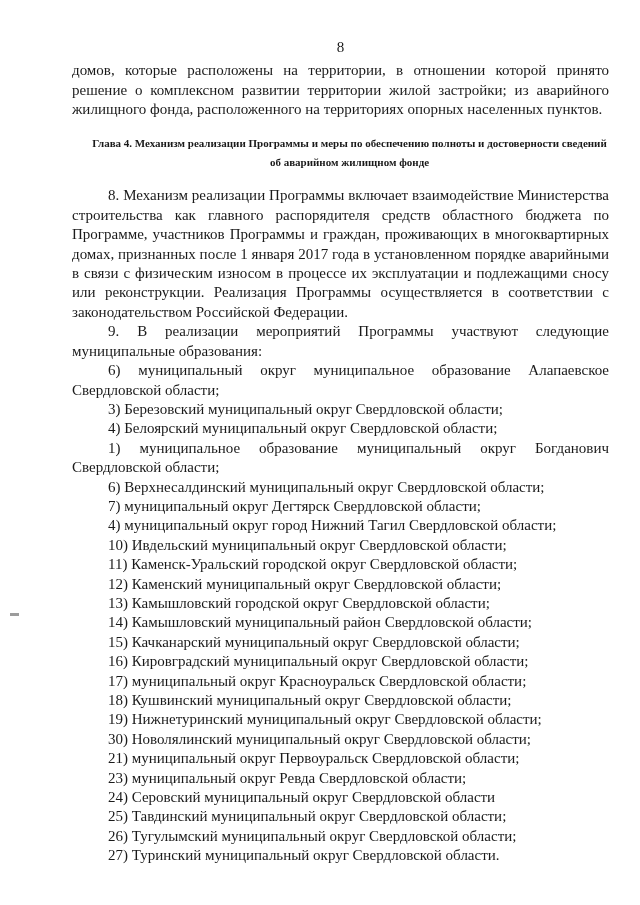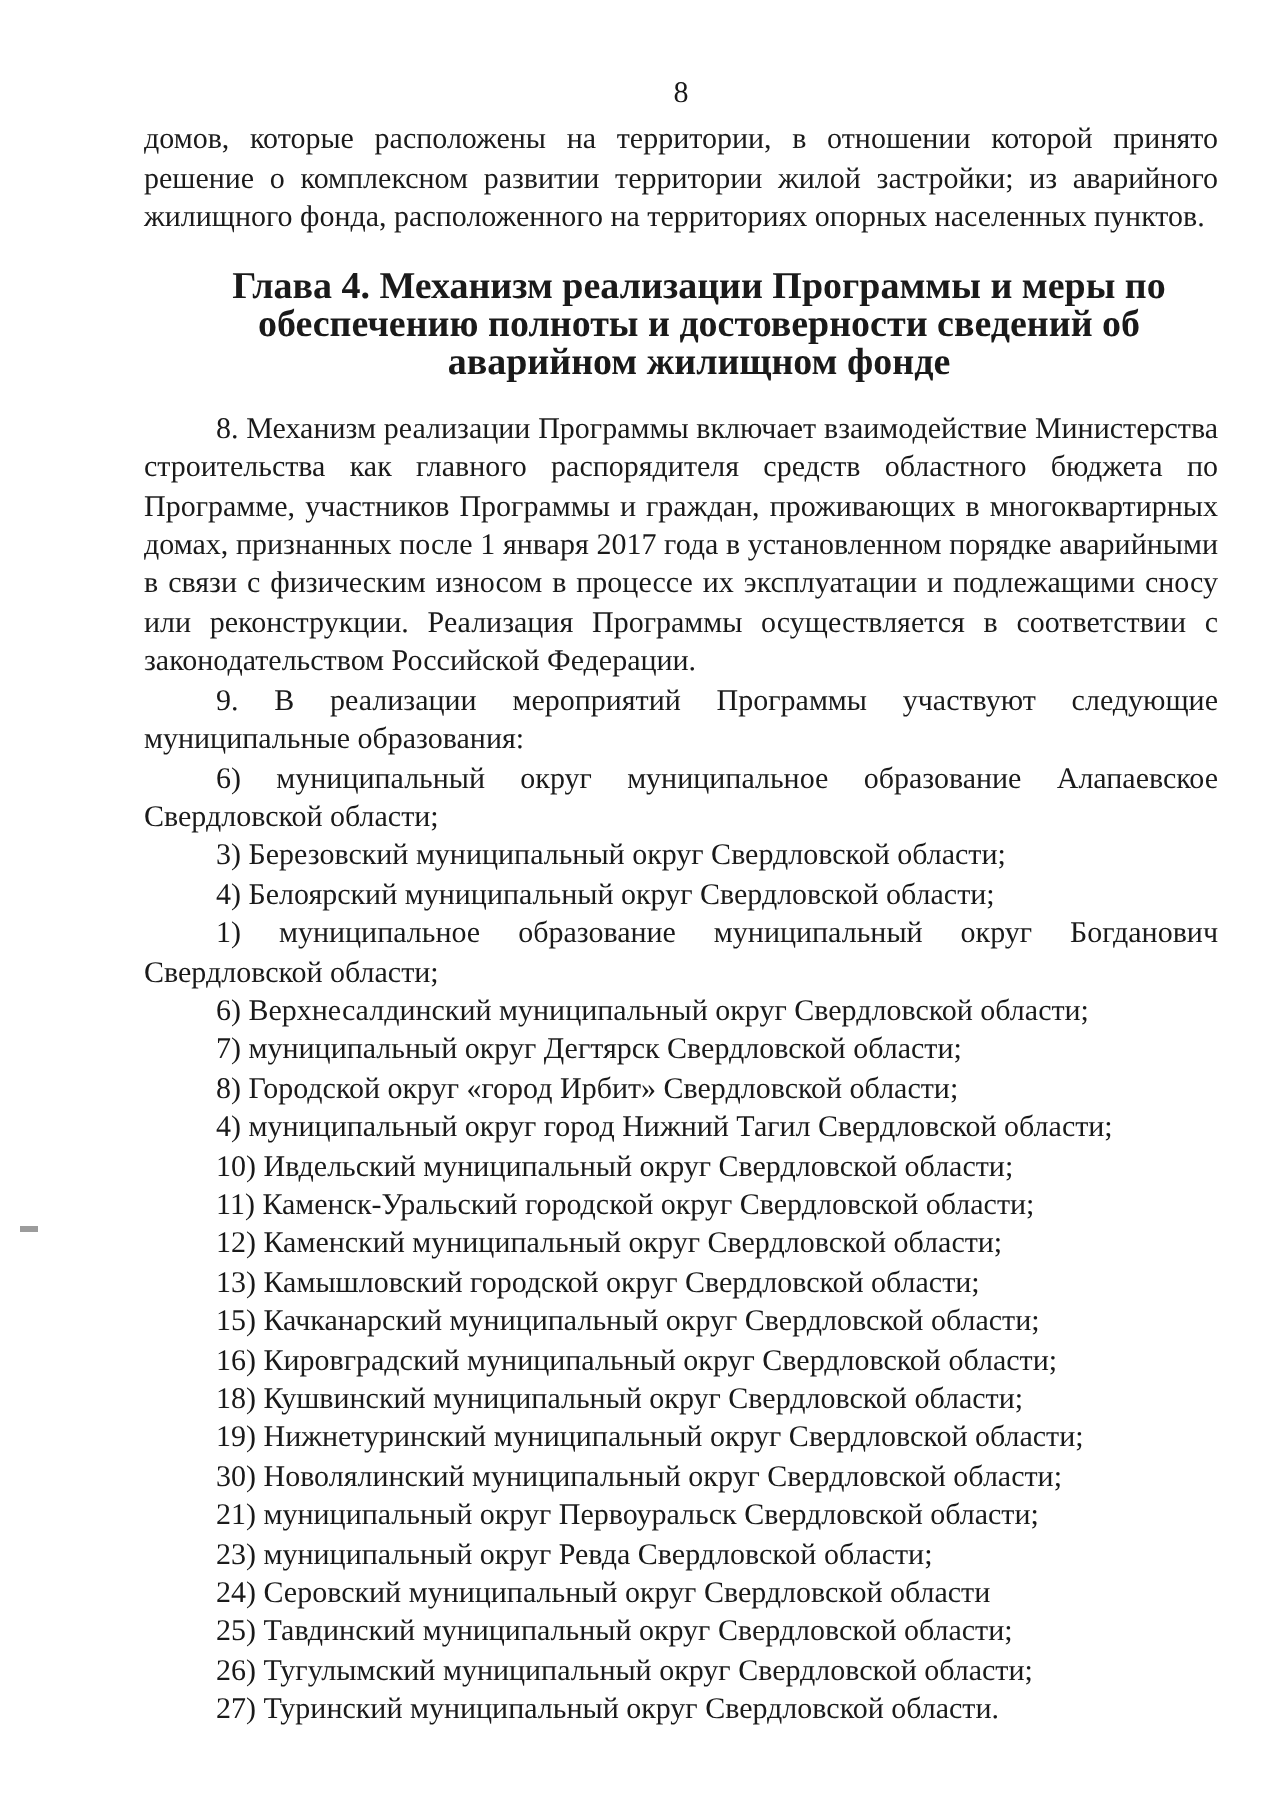--- a/index.html
+++ b/index.html
@@ -29,21 +29,21 @@
     margin: 0 0 4px 0;
   }
   .para {
     margin: 0;
     text-align: justify;
   }
   .indent {
     text-indent: 36px;
   }
   .heading {
-    font-size: 19px;
+    font-size: 11px;
     font-weight: bold;
     text-align: center;
     margin: 14px 0 14px 18px;
     line-height: 19.4px;
   }
   .list {
     margin: 0;
   }
   .speck {
     position: absolute;
@@ -68,28 +68,29 @@
     <p class="para indent">8. Механизм реализации Программы включает взаимодействие Министерства строительства как главного распорядителя средств областного бюджета по Программе, участников Программы и граждан, проживающих в многоквартирных домах, признанных после 1 января 2017 года в установленном порядке аварийными в связи с физическим износом в процессе их эксплуатации и подлежащими сносу или реконструкции. Реализация Программы осуществляется в соответствии с законодательством Российской Федерации.</p>
     <p class="para indent">9. В реализации мероприятий Программы участвуют следующие муниципальные образования:</p>
 
     <div class="list">
       <p class="para indent">6) муниципальный округ муниципальное образование Алапаевское Свердловской области;</p>
       <p class="para indent">3) Березовский муниципальный округ Свердловской области;</p>
       <p class="para indent">4) Белоярский муниципальный округ Свердловской области;</p>
       <p class="para indent">1) муниципальное образование муниципальный округ Богданович Свердловской области;</p>
       <p class="para indent">6) Верхнесалдинский муниципальный округ Свердловской области;</p>
       <p class="para indent">7) муниципальный округ Дегтярск Свердловской области;</p>
-      <p class="para indent">8) Городской округ «город Ирбит» Свердловской области;</p>
       <p class="para indent">4) муниципальный округ город Нижний Тагил Свердловской области;</p>
       <p class="para indent">10) Ивдельский муниципальный округ Свердловской области;</p>
       <p class="para indent">11) Каменск-Уральский городской округ Свердловской области;</p>
       <p class="para indent">12) Каменский муниципальный округ Свердловской области;</p>
       <p class="para indent">13) Камышловский городской округ Свердловской области;</p>
+      <p class="para indent">14) Камышловский муниципальный район Свердловской области;</p>
       <p class="para indent">15) Качканарский муниципальный округ Свердловской области;</p>
       <p class="para indent">16) Кировградский муниципальный округ Свердловской области;</p>
+      <p class="para indent">17) муниципальный округ Красноуральск Свердловской области;</p>
       <p class="para indent">18) Кушвинский муниципальный округ Свердловской области;</p>
       <p class="para indent">19) Нижнетуринский муниципальный округ Свердловской области;</p>
       <p class="para indent">30) Новолялинский муниципальный округ Свердловской области;</p>
       <p class="para indent">21) муниципальный округ Первоуральск Свердловской области;</p>
       <p class="para indent">23) муниципальный округ Ревда Свердловской области;</p>
       <p class="para indent">24) Серовский муниципальный округ Свердловской области</p>
       <p class="para indent">25) Тавдинский муниципальный округ Свердловской области;</p>
       <p class="para indent">26) Тугулымский муниципальный округ Свердловской области;</p>
       <p class="para indent">27) Туринский муниципальный округ Свердловской области.</p>
     </div>

